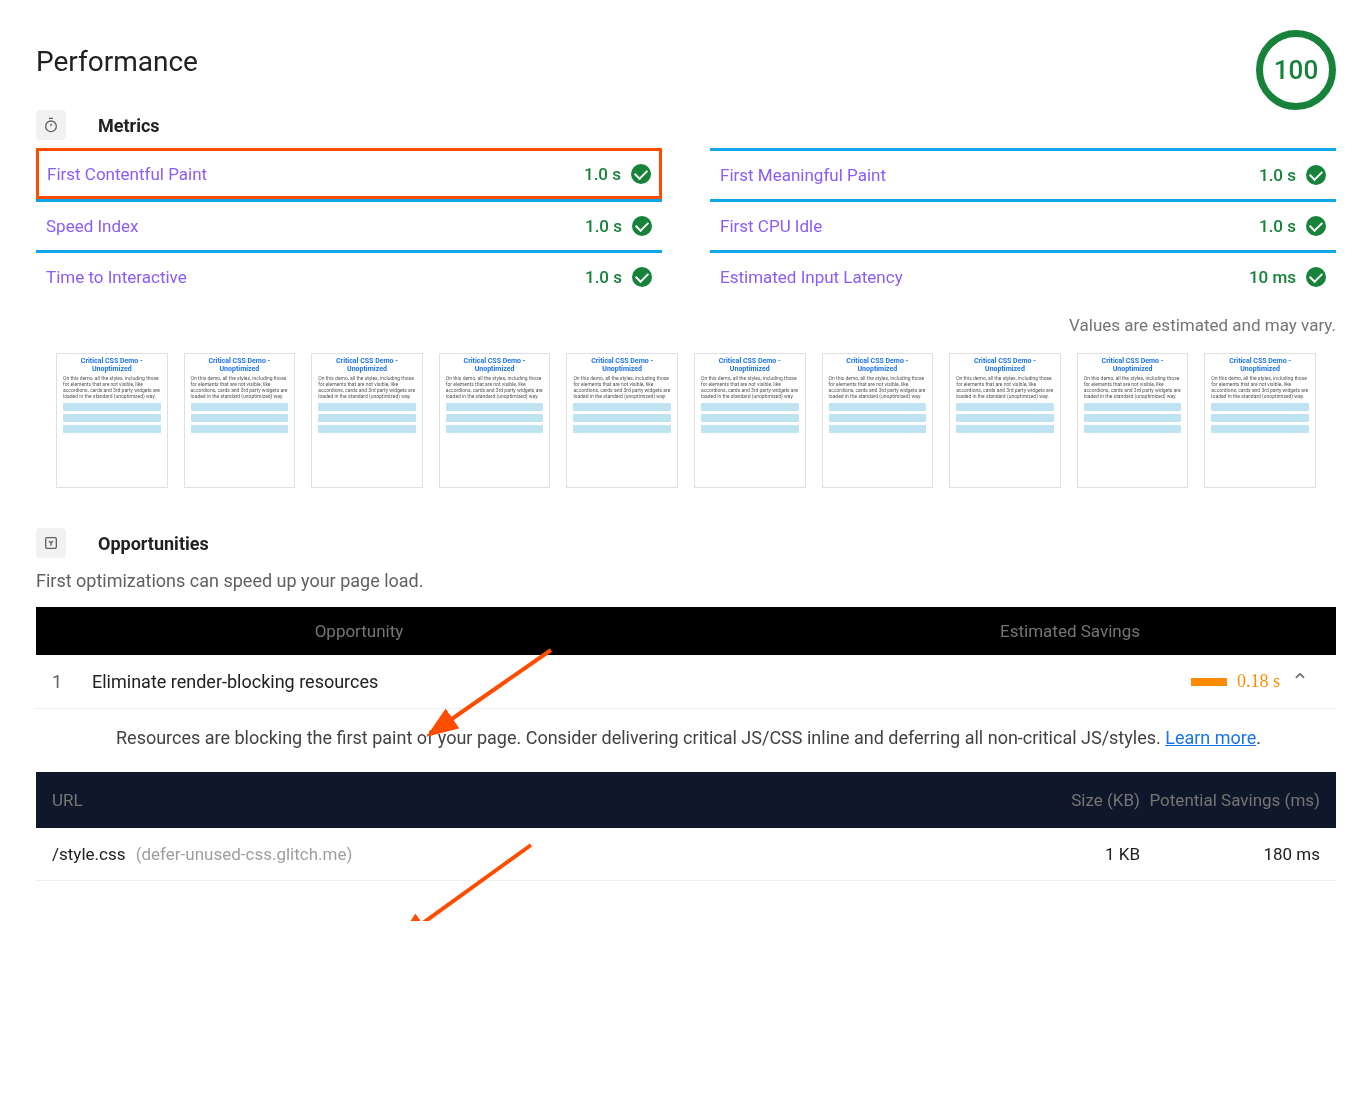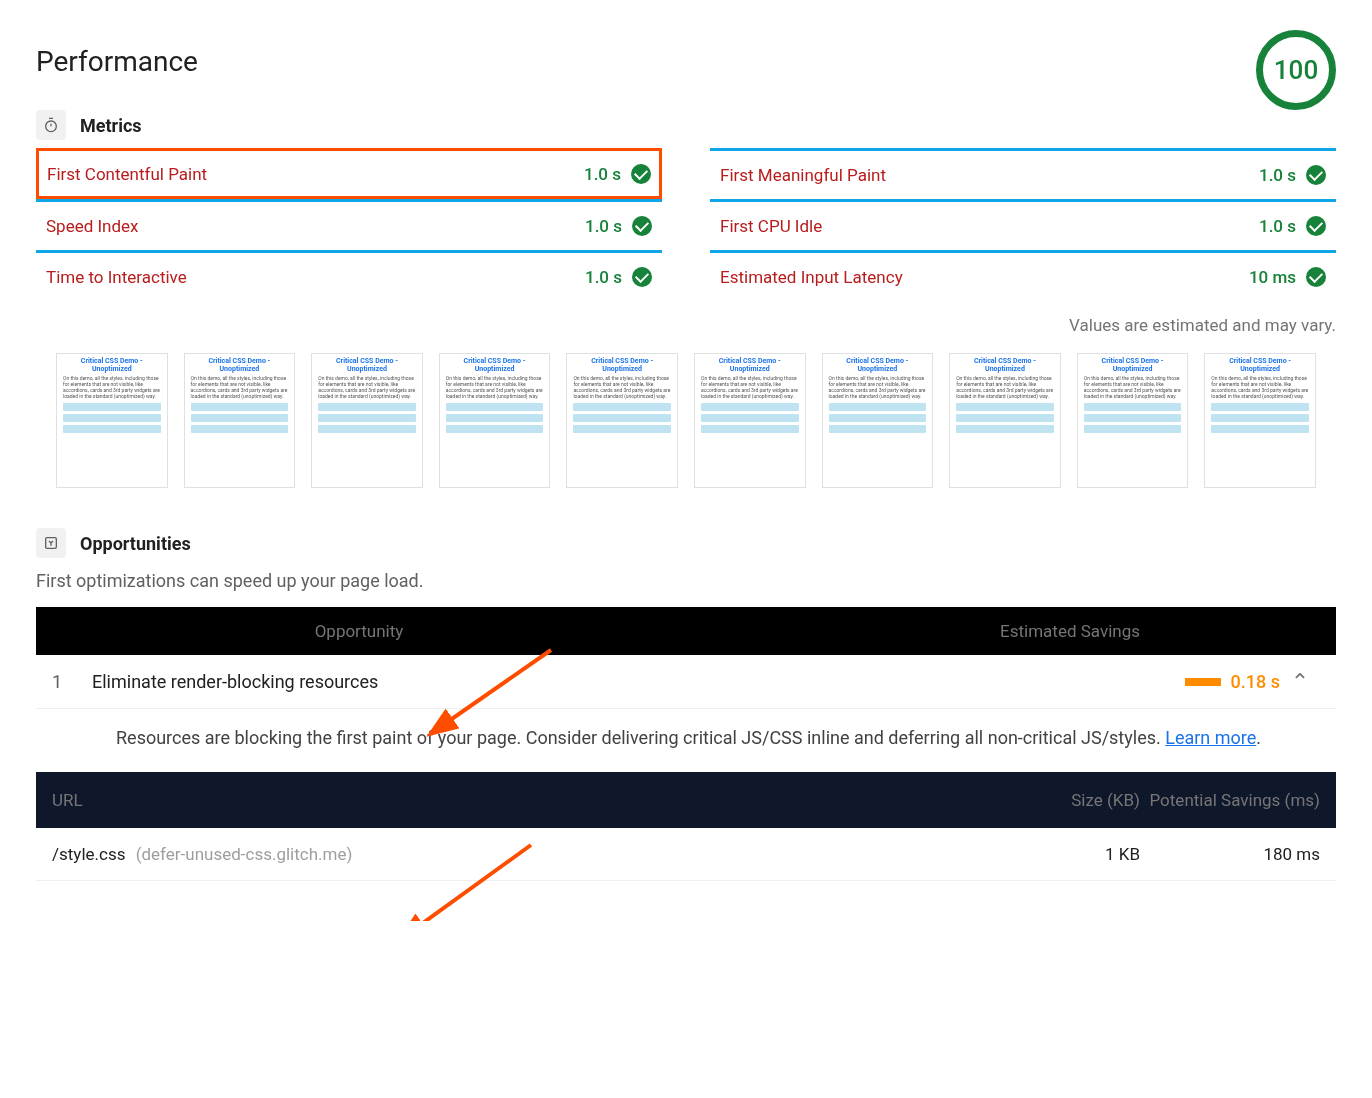--- a/index.html
+++ b/index.html
@@ -11,37 +11,37 @@
   padding: 40px 36px;
 }
 .header-row { display: flex; justify-content: space-between; align-items: center; }
 .page-title { font-size: 28px; font-weight: 400; color: #212121; margin-bottom: 28px; }
 .score-circle {
   width: 80px; height: 80px; border-radius: 50%;
   border: 7px solid #178239; display: flex; align-items: center; justify-content: center;
   font-size: 26px; font-weight: 500; color: #178239;
   margin-top: -10px;
 }
-.section-header { display: flex; align-items: center; gap: 14px; margin-bottom: 8px; }
+.section-header { display: flex; align-items: center; gap: 32px; margin-bottom: 8px; }
 .section-icon-wrap {
   width: 30px; height: 30px; border-radius: 4px; background: #f1f1f1;
   display: flex; align-items: center; justify-content: center; color: #616161;
 }
 .section-title { font-size: 18px; font-weight: 700; color: #212121; }
 .metrics-grid {
   display: grid; grid-template-columns: 1fr 1fr; column-gap: 48px;
   margin-bottom: 14px;
 }
 .metric-row {
   display: flex; justify-content: space-between; align-items: center;
   border-top: 3px solid #0ea5e9; padding: 14px 10px;
   font-size: 17px;
 }
 .metric-row.highlight { border: 3px solid #ff4d00; padding: 12px 8px; }
-.metric-label { color: #b91c1c; text-align: center; }
+.metric-label { color: #8b5cf6; text-align: center; }
 .metric-value-wrap { display: flex; align-items: center; gap: 10px; }
 .metric-value { color: #178239; font-weight: 500; }
 .check-badge {
   width: 20px; height: 20px; border-radius: 50%; background: #178239;
   display: inline-flex; align-items: center; justify-content: center;
 }
 .check-badge::after { content: ""; width: 6px; height: 10px; border: solid #fff; border-width: 0 2.5px 2.5px 0; transform: rotate(45deg); margin-top: -2px; }
 .footnote { text-align: right; color: #757575; font-size: 17px; margin: 14px 0 18px; }
 .filmstrip { display: flex; gap: 16px; margin-bottom: 40px; padding: 0 20px; }
 .frame {
@@ -57,21 +57,21 @@
   background: #000000; padding: 14px 16px; color: #757575; font-size: 17px;
 }
 .opp-th-left { grid-column: 2; text-align: center; }
 .opp-th-right { grid-column: 3; text-align: right; padding-right: 20px; }
 .opp-row {
   display: grid; grid-template-columns: 40px 1fr 160px 40px; align-items: center;
   padding: 14px 16px; font-size: 18px; border-bottom: 1px solid #eee;
 }
 .opp-num { color: #616161; }
 .opp-name { color: #212121; }
-.opp-sav-wrap { display: flex; align-items: center; justify-content: flex-end; gap: 10px; }
+.opp-sav-wrap { display: flex; align-items: center; justify-content: flex-end; gap: 10px; font-family: Liberation Serif, serif; }
 .opp-bar { width: 36px; height: 8px; background: #ff8c00; }
 .opp-sav { color: #ff8c00; font-weight: 500; }
 .chevron { color: #757575; font-size: 22px; text-align: center; cursor: pointer; }
 .opp-detail { padding: 18px 16px 24px 80px; font-size: 18px; color: #424242; }
 .opp-detail a { color: #1a73e8; text-decoration: underline; }
 .res-table-head {
   display: grid; grid-template-columns: 1fr 160px 180px; align-items: end;
   background: #0f172a; padding: 18px 16px; color: #757575; font-size: 17px;
 }
 .res-th-size { text-align: right; }

